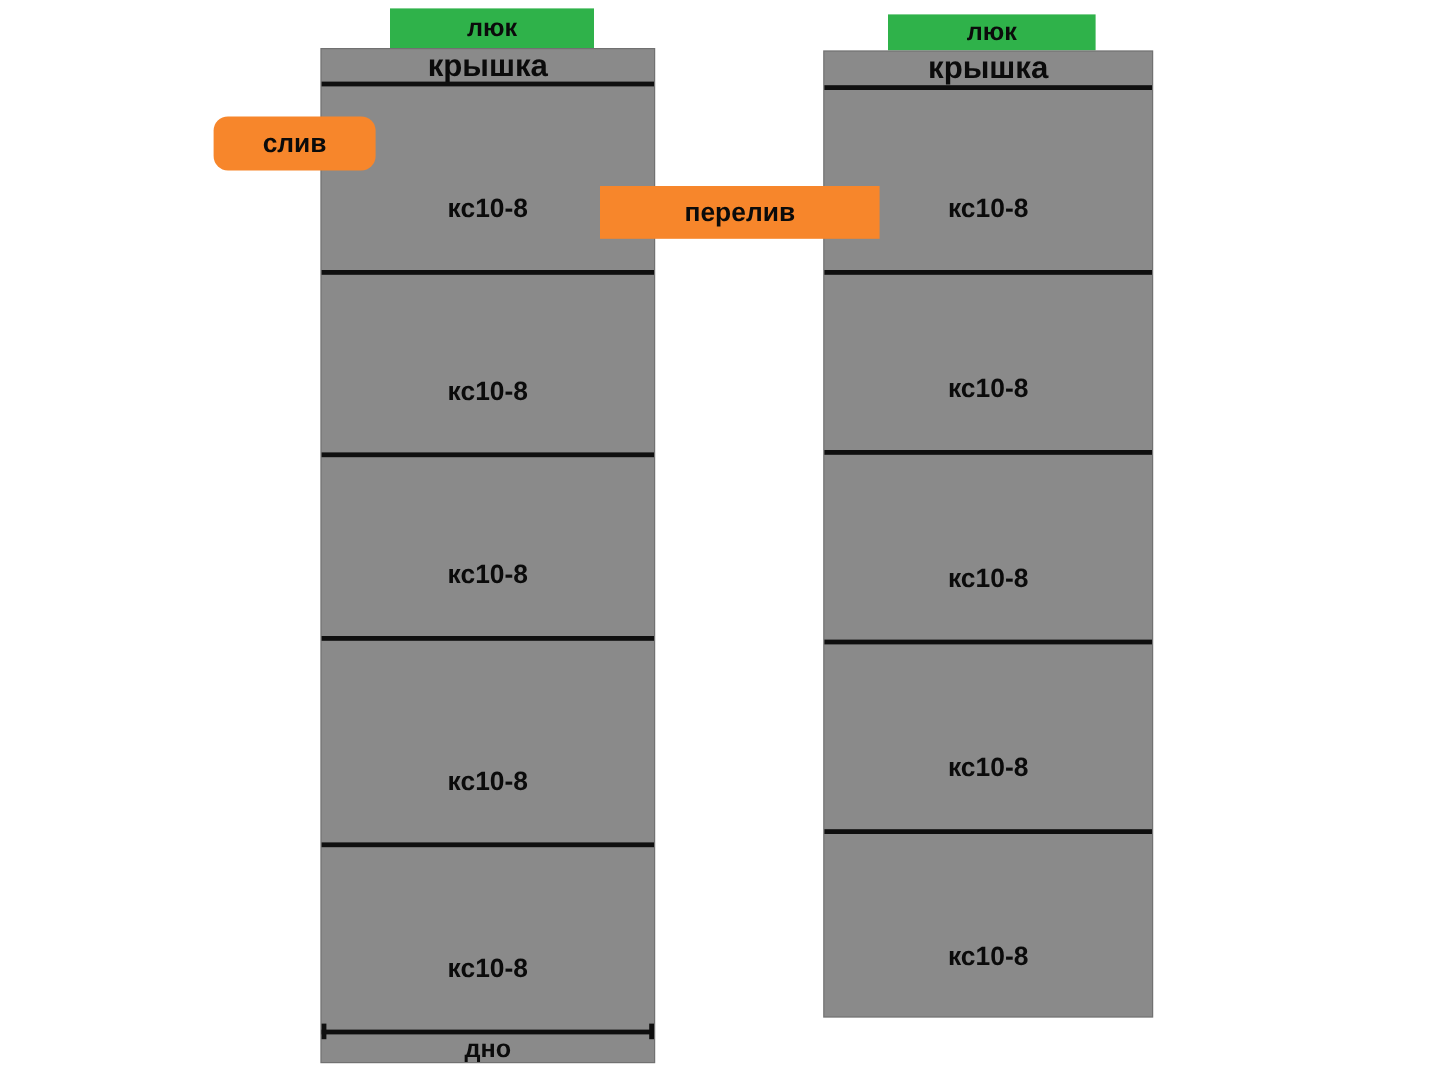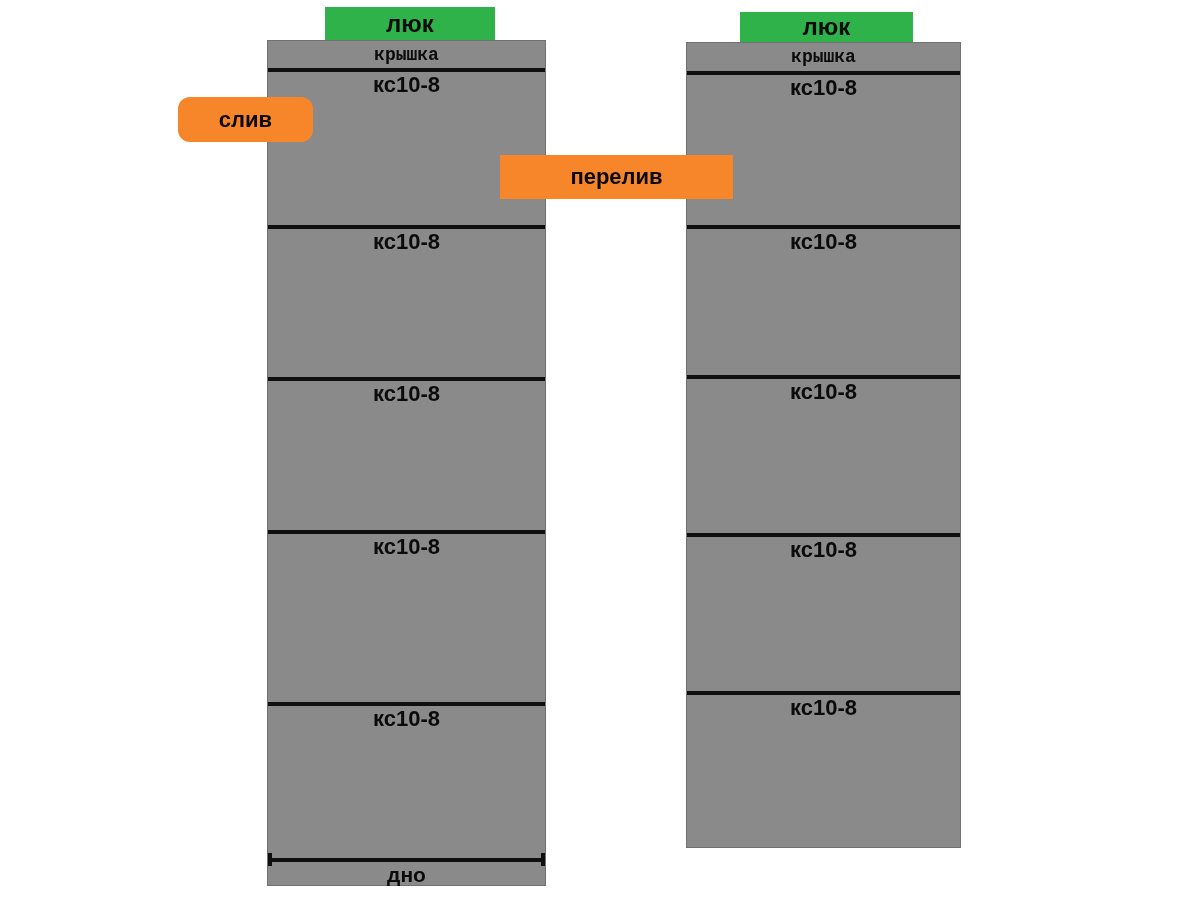--- a/index.html
+++ b/index.html
@@ -11,49 +11,48 @@
     color:var(--text-black,#0b0b0b);
     overflow:hidden;
   }
   .stage{position:relative;width:1200px;height:900px;}
 
   
   .hatch{
     position:absolute;
     background:var(--hatch-green,#2FB24A);
     display:flex;align-items:center;justify-content:center;
-    font-size:24px;
+    font-size:21px;
     z-index:1;
   }
   .hatch-left{left:325px;top:7px;width:170px;height:33px;}
   .hatch-right{left:740px;top:12px;width:173px;height:30px;}
 
   
   .column{
     position:absolute;
     background:var(--concrete-gray,#8A8A8A);
     border:1px solid rgba(0,0,0,0.18);
     box-sizing:border-box;
     display:flex;flex-direction:column;
     z-index:2;
   }
   .column-left{left:267px;top:40px;width:279px;height:846px;}
   .column-right{left:686px;top:42px;width:275px;height:806px;}
 
   .cover{
-    display:flex;align-items:center;justify-content:center;
-    font-size:18px;line-height:1;
+    display:flex;justify-content:center;
+    font-size:26px;line-height:1;
     box-sizing:border-box;
     flex:0 0 auto;
-    font-family:Liberation Mono, monospace;
   }
   .ring{
     box-sizing:border-box;
     border-top:4px solid var(--line-black,#0f0f0f);
-    display:flex;align-items:flex-start;justify-content:center;
+    display:flex;align-items:flex-end;justify-content:center;
     padding-bottom:38px;
     font-size:22px;
     flex:0 0 auto;
   }
   .bottom-area{
     flex:1 1 auto;
     display:flex;flex-direction:column;align-items:center;
     box-sizing:border-box;
   }
   .dim-line{

